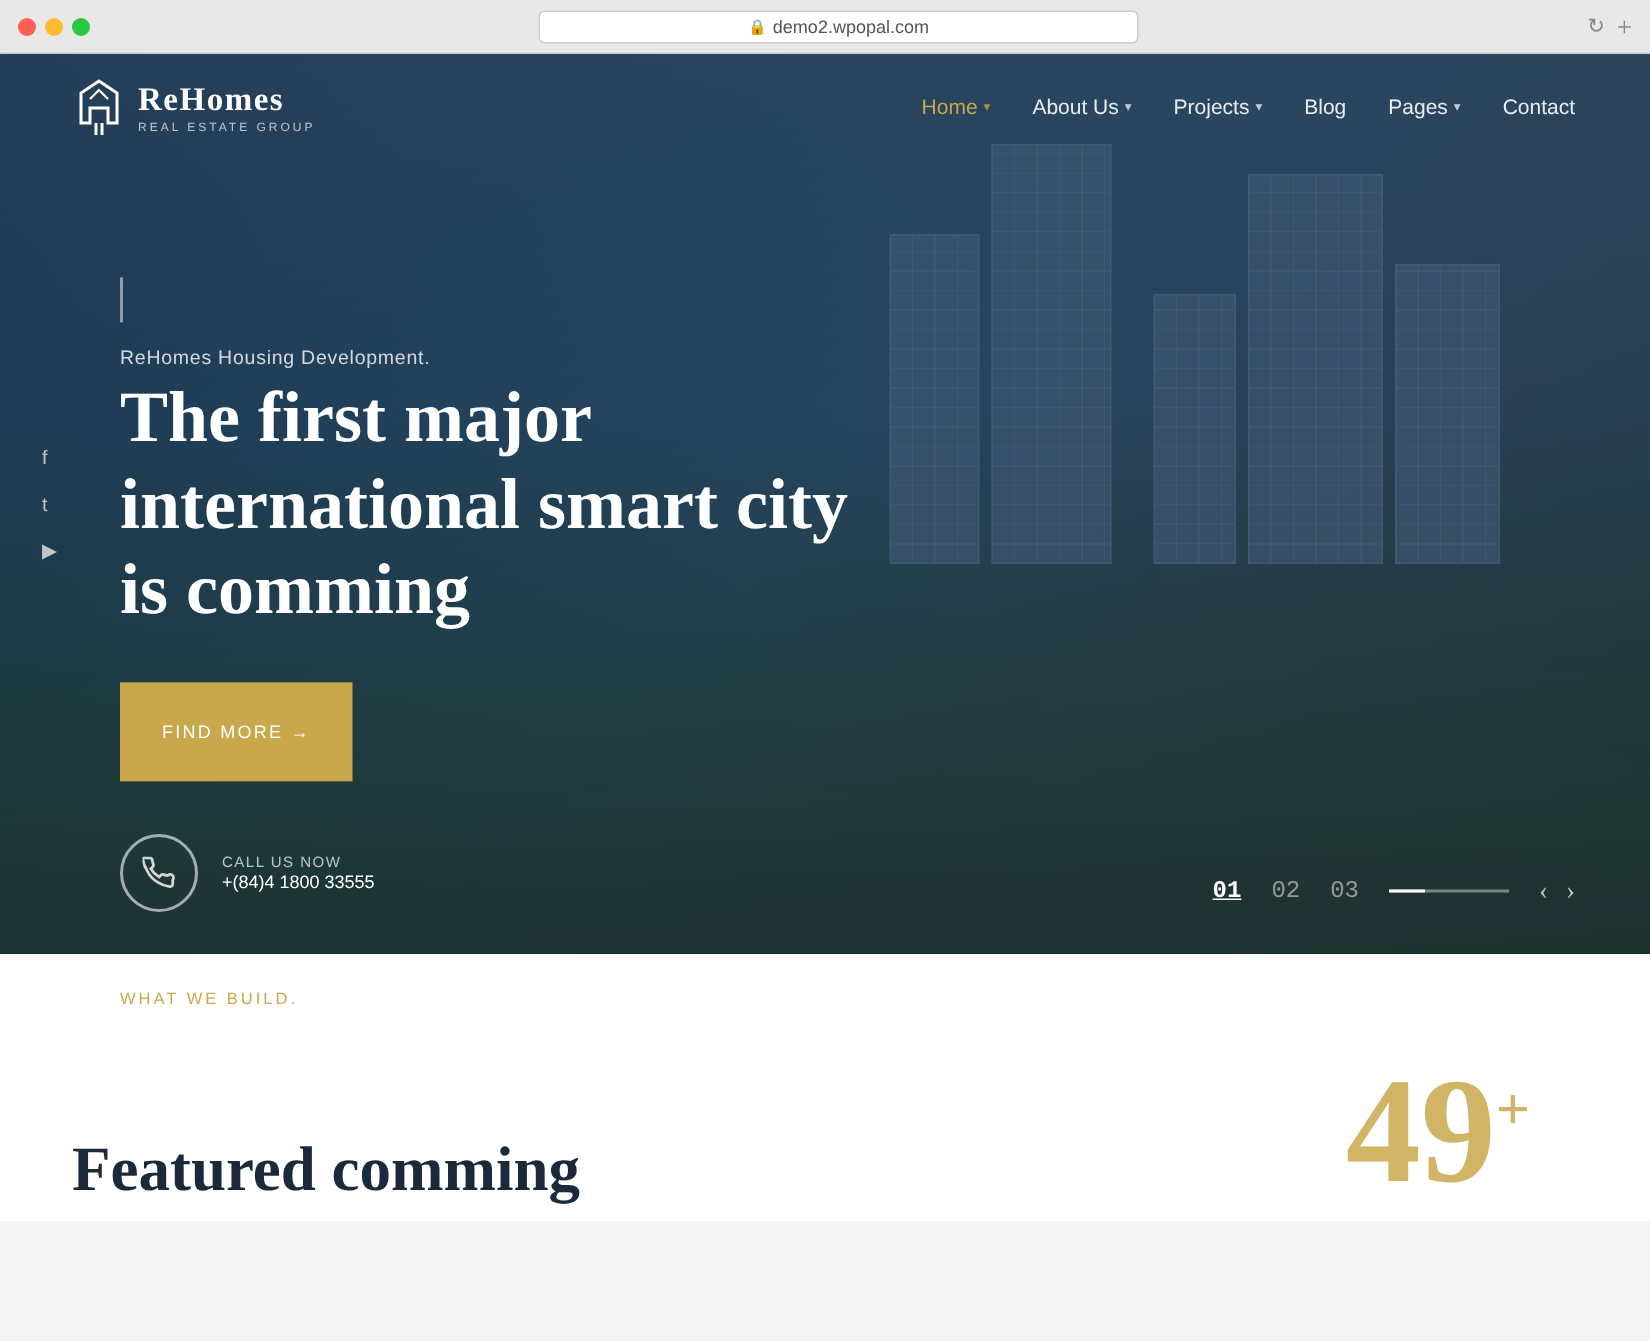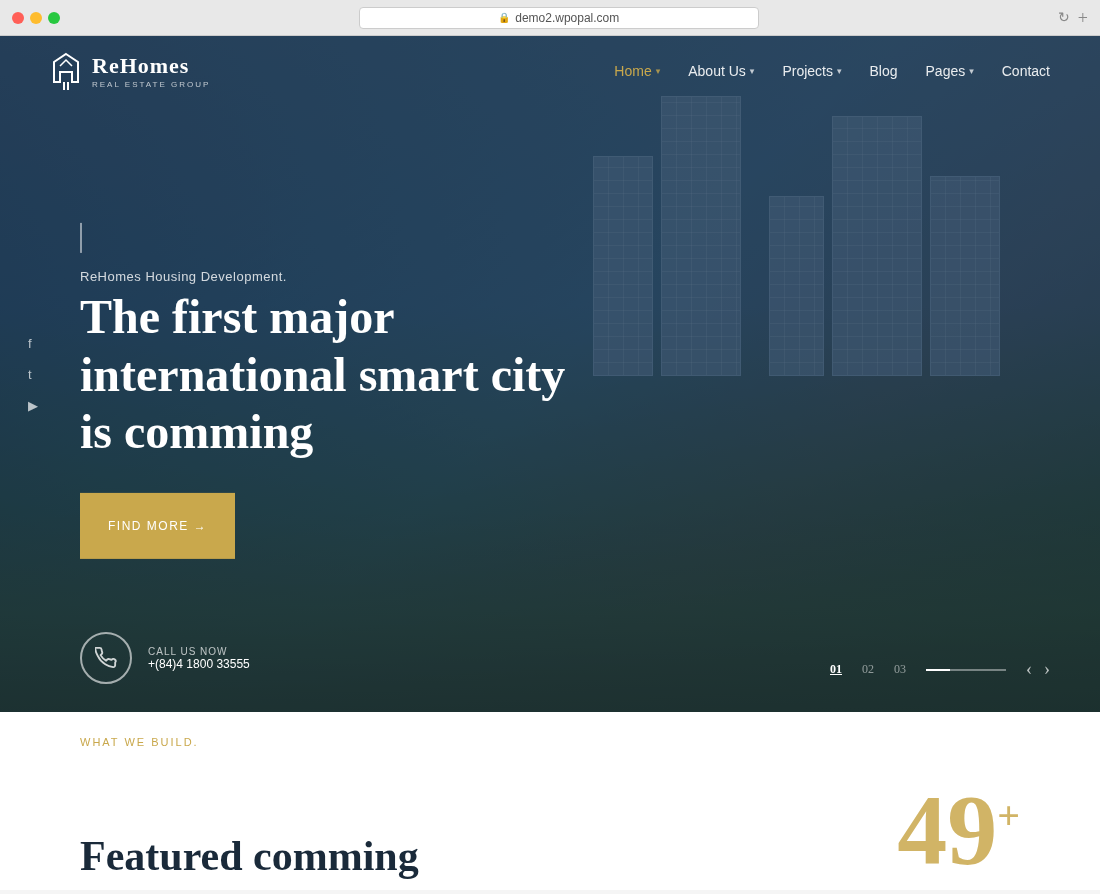--- a/index.html
+++ b/index.html
@@ -59,21 +59,21 @@
     .website {
       width: 100%;
       height: calc(894px - 36px);
       position: relative;
       overflow: hidden;
     }
 
     
     .hero {
       width: 100%;
-      height: 676px;
+      height: 600px;
       position: relative;
       background: linear-gradient(135deg, #2a4a6b 0%, #3a6a8a 30%, #4a7a9a 50%, #5a6a7a 70%, #3a5a4a 100%);
       overflow: hidden;
     }
 
     
     .hero-bg {
       position: absolute;
       top: 0; left: 0; right: 0; bottom: 0;
       background:
@@ -311,22 +311,22 @@
       display: flex;
       align-items: center;
       gap: 20px;
     }
     .slide-nums {
       display: flex;
       gap: 20px;
       align-items: center;
     }
     .slide-num {
-      font-size: 12px;
-      font-family: Liberation Serif, serif;
+      font-size: 16px;
+      font-family: Liberation Mono, monospace;
       color: rgba(255,255,255,0.5);
       cursor: pointer;
     }
     .slide-num.active {
       color: white;
       font-weight: bold;
       text-decoration: underline;
     }
     .slide-line {
       width: 80px;
@@ -353,21 +353,21 @@
       cursor: pointer;
     }
 
     
     .bottom-section {
       width: 100%;
       height: calc(894px - 36px - 680px);
       background: white;
       display: flex;
       align-items: center;
-      padding: 0 80px;
+      padding: 0 48px;
       position: relative;
     }
     .what-we-build {
       font-size: 11px;
       color: #c9a84c;
       letter-spacing: 2px;
       font-family: Arial, sans-serif;
       text-transform: uppercase;
       position: absolute;
       top: 24px;

